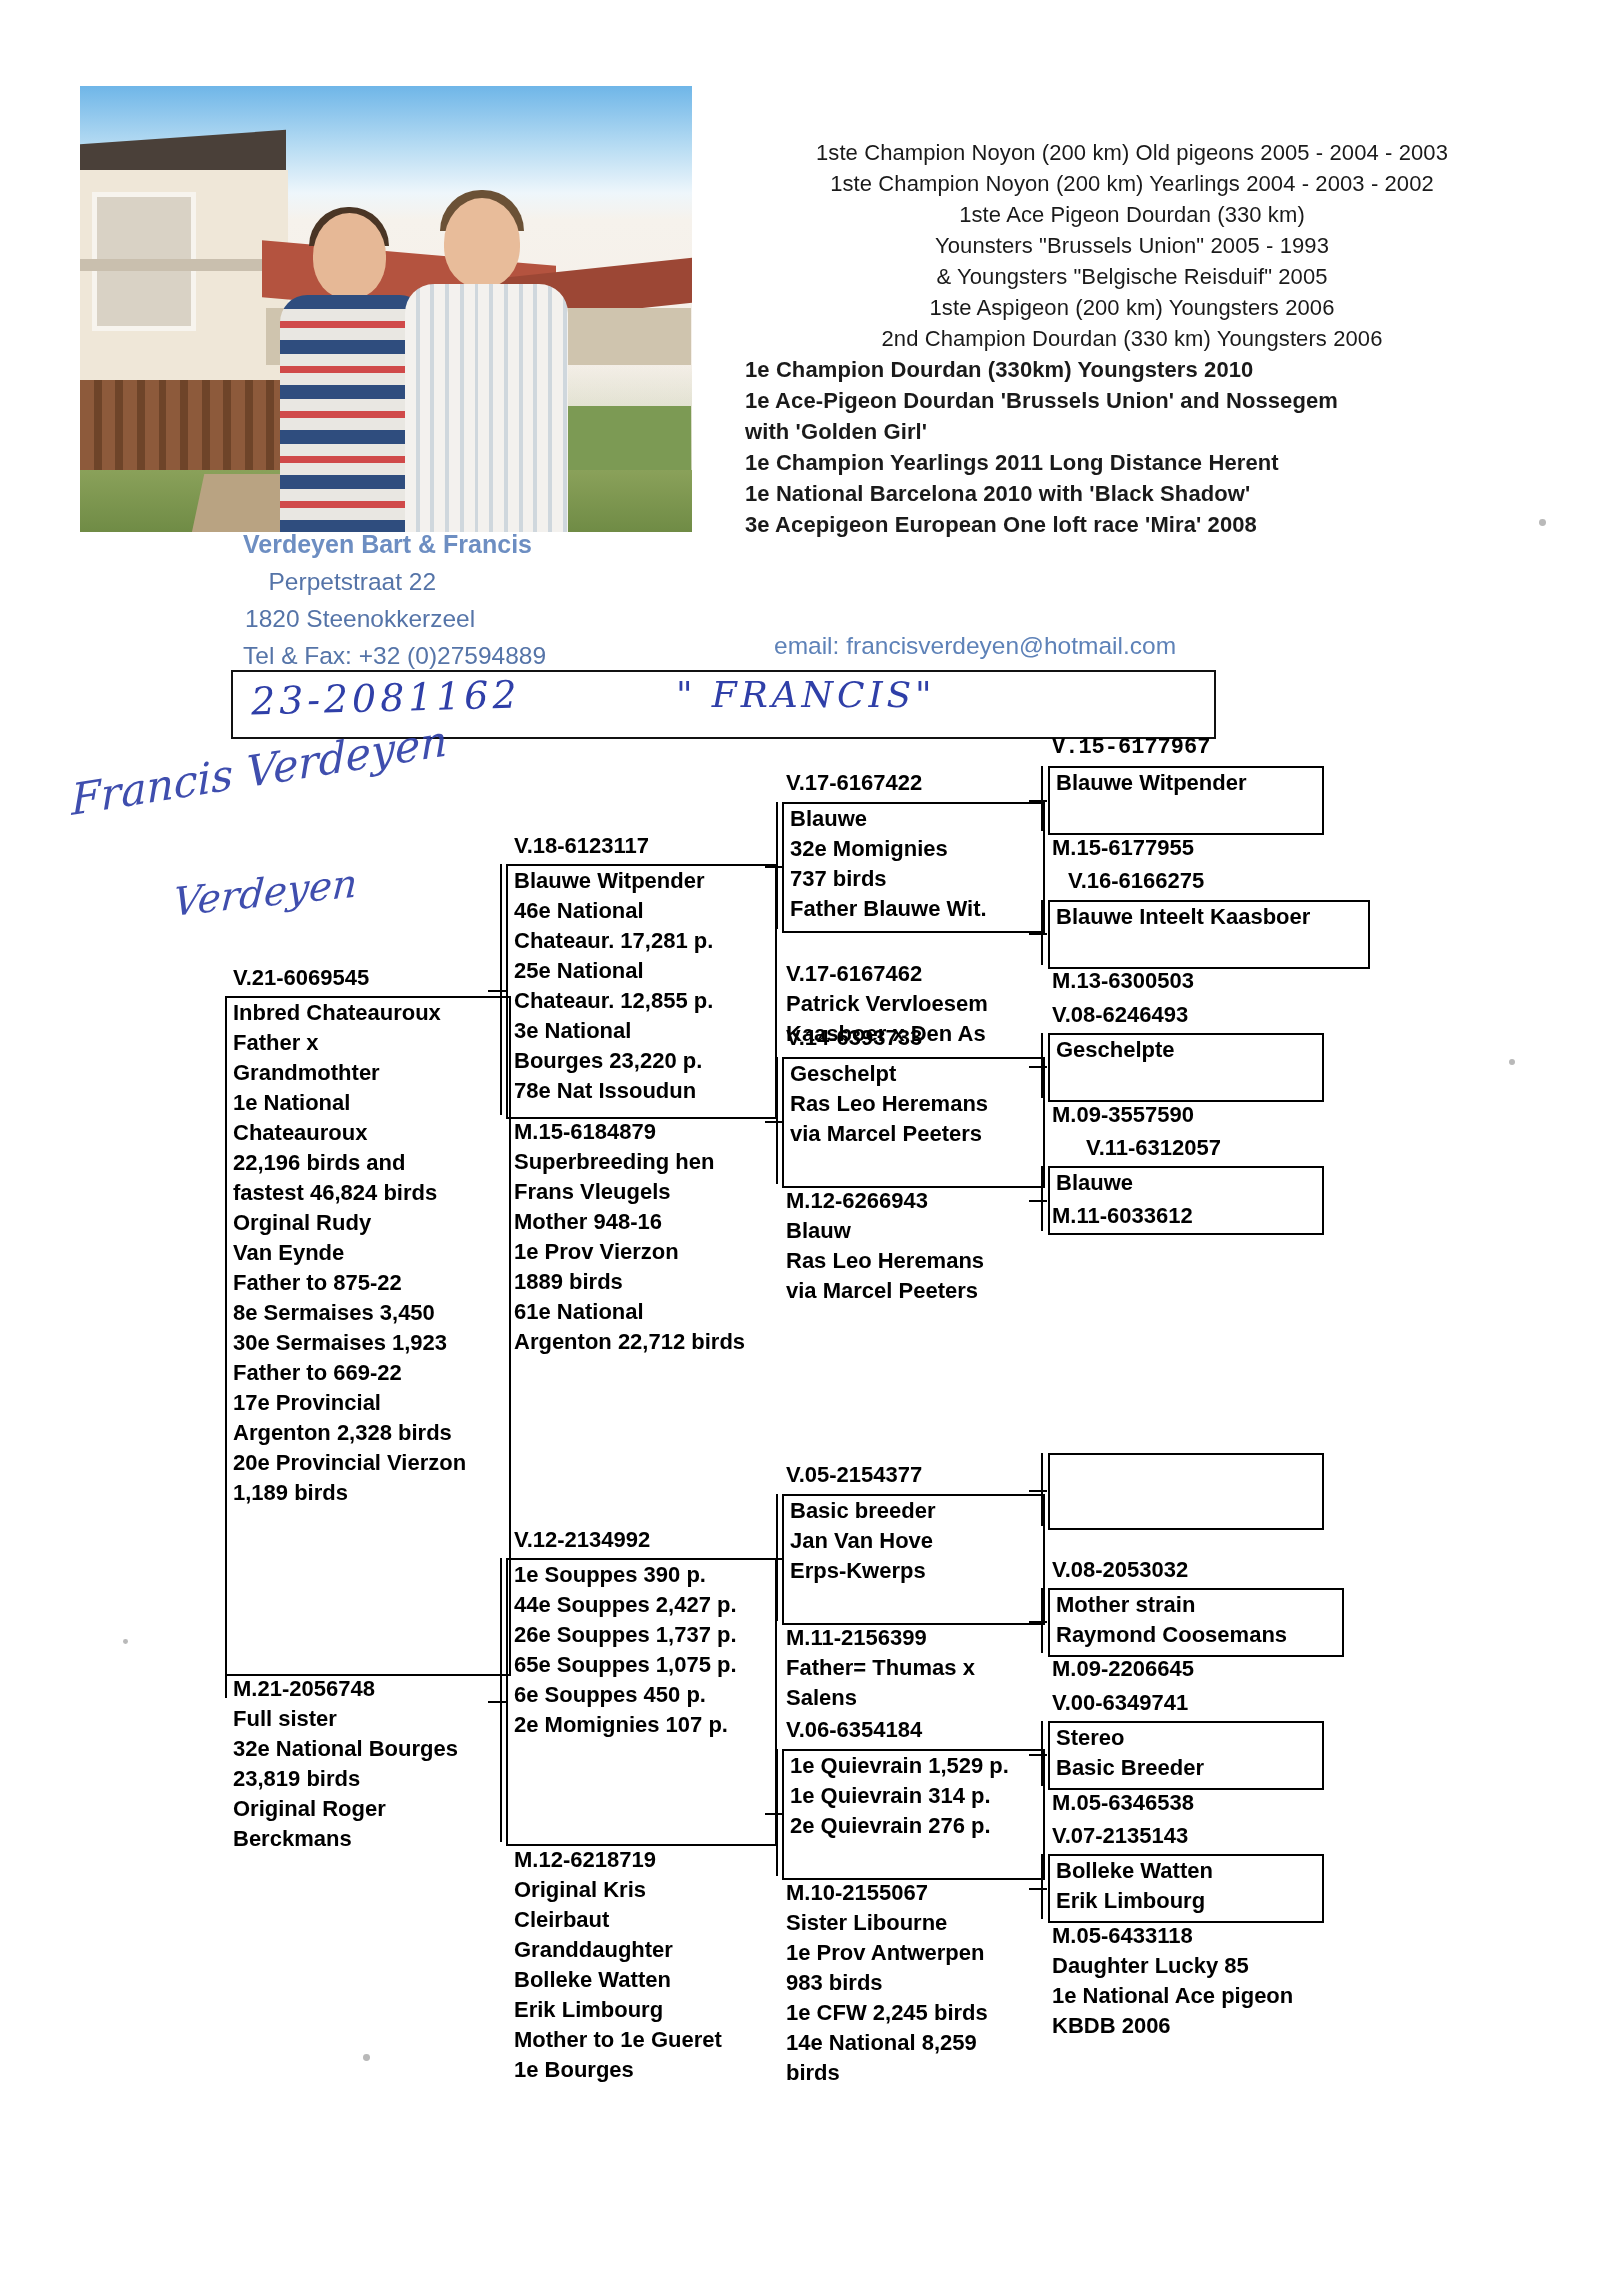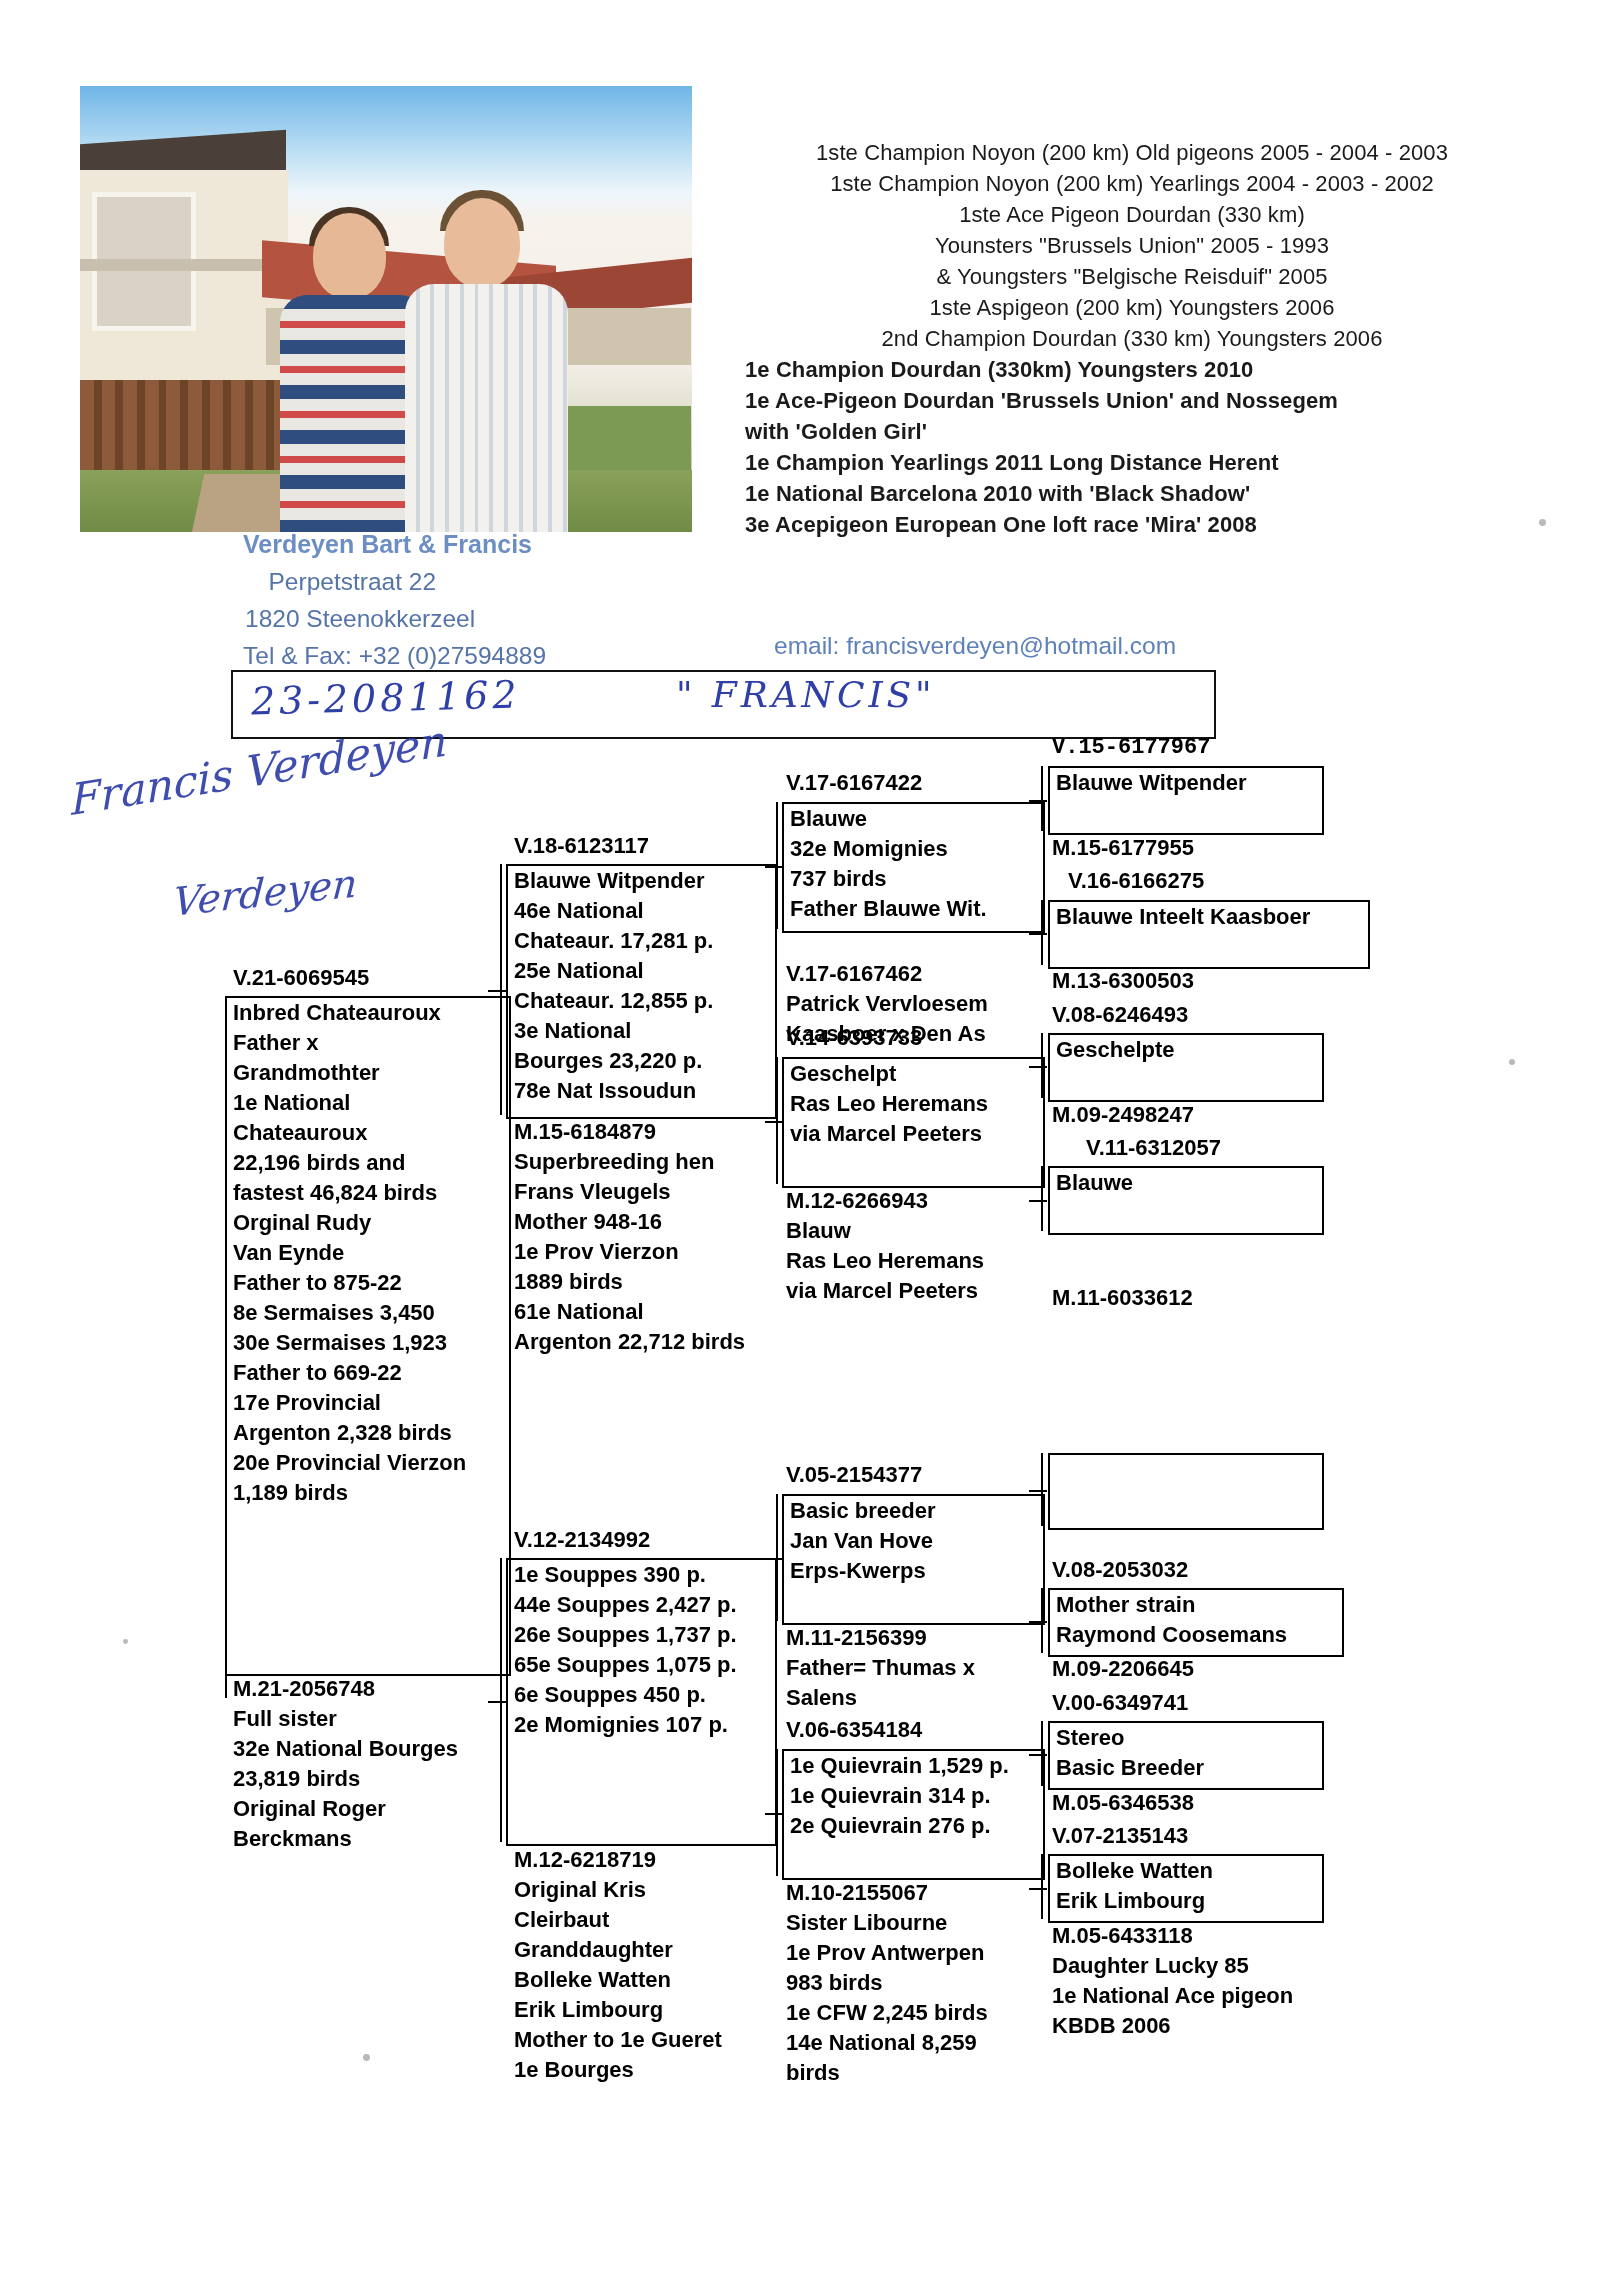--- a/index.html
+++ b/index.html
@@ -179,31 +179,31 @@
     </div>
 
     <div class="cell" style="left:1052px;top:1000px;">
       <span class="id">V.08-6246493</span>
     </div>
     <div class="bx" style="left:1048px;top:1033px;width:272px;height:65px;"></div>
     <div class="cell" style="left:1056px;top:1035px;">
       <span>Geschelpte</span>
     </div>
     <div class="cell" style="left:1052px;top:1100px;">
-      <span class="id">M.09-2498247</span>
+      <span class="id">M.09-3557590</span>
     </div>
 
     <div class="cell" style="left:1052px;top:1133px;margin-left:34px;">
       <span class="id">V.11-6312057</span>
     </div>
     <div class="bx" style="left:1048px;top:1166px;width:272px;height:65px;"></div>
     <div class="cell" style="left:1056px;top:1168px;">
       <span>Blauwe</span>
     </div>
-    <div class="cell" style="left:1052px;top:1283px;">
+    <div class="cell" style="left:1052px;top:1201px;">
       <span class="id">M.11-6033612</span>
     </div>
 
     <div class="bx" style="left:1048px;top:1453px;width:272px;height:73px;"></div>
 
     <div class="cell" style="left:1052px;top:1555px;">
       <span class="id">V.08-2053032</span>
     </div>
     <div class="bx" style="left:1048px;top:1588px;width:292px;height:65px;"></div>
     <div class="cell" style="left:1056px;top:1590px;">

